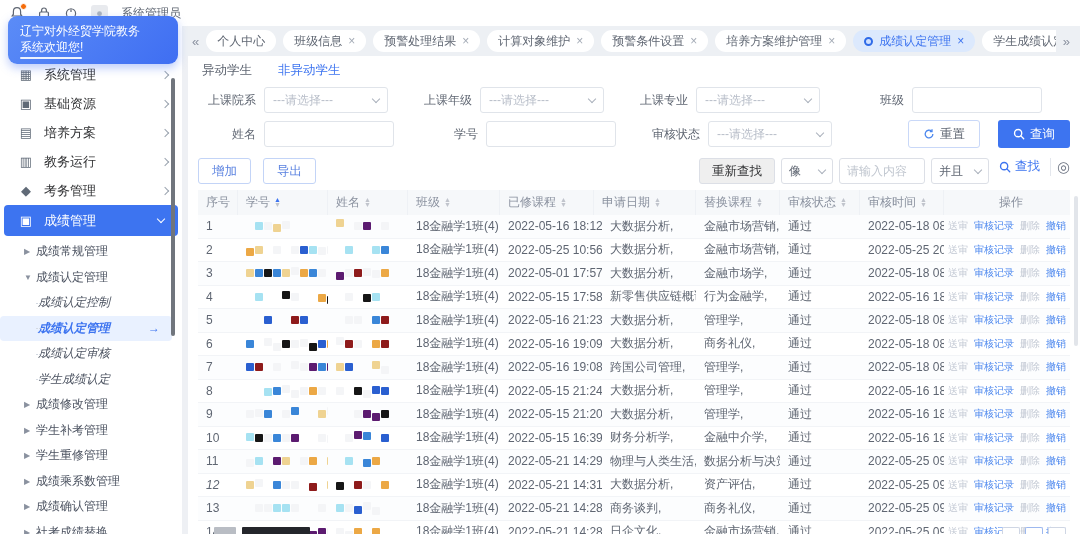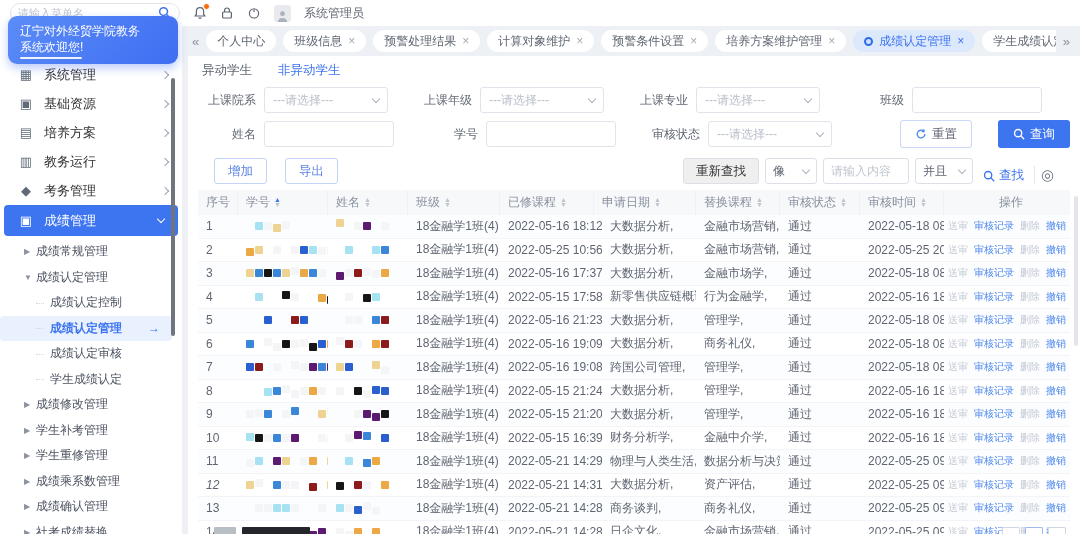--- a/index.html
+++ b/index.html
@@ -26,21 +26,21 @@
   .sidebar{position:absolute;left:0;top:26px;width:182px;height:508px;background:#fff;padding-top:34px;z-index:10;}
   .menu-item{height:29px;display:flex;align-items:center;padding:0 14px 0 18px;gap:10px;color:#303133;font-size:13px;cursor:pointer;}
   .menu-item .glyph{width:16px;text-align:center;color:#606a77;font-size:13px;}
   .menu-item .chev{margin-left:auto;width:6px;height:6px;border-right:1.5px solid #9aa3af;border-bottom:1.5px solid #9aa3af;transform:rotate(-45deg);}
   .menu-item.active{background:#3d74f0;color:#fff;border-radius:4px;margin:0 4px;padding-left:14px;height:31px;}
   .menu-item.active .glyph{color:#fff;}
   .menu-item.active .chev{border-color:#fff;transform:rotate(45deg);margin-top:-3px;}
   .submenu{margin-top:3px;}
   .sub-item{height:25.5px;display:flex;align-items:center;font-size:12px;color:#4b5260;cursor:pointer;position:relative;}
   .sub-item.l1{padding-left:36px;}
-  .sub-item.l2{padding-left:50px;}
+  .sub-item.l2{padding-left:38px;font-style:italic;}
   .sub-item .caret{position:absolute;left:24px;font-size:8px;color:#8a919f;}
   .sub-item.l2:before{content:"";position:absolute;left:36px;top:50%;width:8px;border-top:1px dotted #d4d9e1;}
   .sub-item.active2{background:#e9f1ff;color:#3d74f0;font-weight:bold;border-radius:4px;margin-right:10px;}
   .sub-item .goarrow{margin-left:auto;margin-right:12px;color:#3d74f0;font-weight:bold;}
   .side-scroll{position:absolute;right:7px;top:52px;width:4px;height:258px;background:#70757d;border-radius:2px;}
   
   .tabbar{position:absolute;left:182px;top:26px;width:898px;height:30px;background:#edf0f4;display:flex;align-items:center;padding:0 10px;gap:7px;}
   .tab-nav{color:#8a919f;font-size:13px;flex:0 0 auto;cursor:pointer;}
   .tab-strip{display:flex;gap:7px;flex:1 1 auto;overflow:hidden;}
   .tab{background:#fff;border-radius:13px;height:22px;display:flex;align-items:center;padding:0 11px;font-size:12px;color:#5f6672;gap:6px;white-space:nowrap;cursor:pointer;}
@@ -55,28 +55,28 @@
   .subtab.active{color:#3d74f0;}
   
   .filters{padding:6px 10px 0;}
   .f-row{display:flex;align-items:center;height:28px;margin-bottom:6px;}
   .f-label{width:58px;text-align:right;margin-right:8px;color:#5f6672;font-size:12px;flex:0 0 auto;}
   .f-ctl{height:26px;border:1px solid #e0e4ea;border-radius:3px;background:#fff;display:flex;align-items:center;padding:0 8px;font-size:12px;color:#b8bec9;position:relative;}
   .f-ctl.sel{width:124px;justify-content:space-between;}
   .f-ctl.inp{width:130px;}
   .chevd{width:6px;height:6px;border-right:1.3px solid #aab1bc;border-bottom:1.3px solid #aab1bc;transform:rotate(45deg);margin-top:-3px;}
   .f-gap{width:26px;flex:0 0 auto;}
-  .f-btns{margin-left:auto;display:flex;gap:26px;}
+  .f-btns{margin-left:auto;display:flex;gap:18px;}
   .btn{height:28px;border-radius:3px;display:flex;align-items:center;justify-content:center;gap:5px;font-size:12.5px;cursor:pointer;padding:0 14px;border:1px solid transparent;}
   .btn.reset{border-color:#c9d8f8;color:#5f6672;background:#fff;}
   .btn.primary{background:#3d74f0;color:#fff;}
   
-  .toolbar{display:flex;align-items:center;padding:4px 26px;gap:18px;}
+  .toolbar{display:flex;align-items:center;padding:4px 10px;gap:12px;}
   .btn.ghost{border-color:#c3d4f7;color:#5a82e0;background:#fff;height:26px;padding:0 13px;}
-  .findbar{margin-left:auto;display:flex;align-items:flex-end;gap:6px;}
+  .findbar{margin-left:auto;display:flex;align-items:flex-start;gap:6px;}
   .btn.plain{border-color:#dcdfe6;color:#303133;height:26px;padding:0 12px;}
   .mini-sel{height:26px;border:1px solid #dcdfe6;border-radius:3px;display:flex;align-items:center;justify-content:space-between;padding:0 7px;font-size:12px;color:#5f6672;background:#fff;}
   .mini-inp{height:26px;border:1px solid #dcdfe6;border-radius:3px;display:flex;align-items:center;padding:0 7px;font-size:12px;color:#c0c6cf;background:#fff;width:86px;}
   .find-link{color:#3d74f0;display:flex;align-items:center;gap:4px;font-size:12.5px;cursor:pointer;padding:0 4px;}
   .vsep{width:1px;height:18px;background:#e4e7ed;}
   .gear{color:#6b7280;font-size:15px;cursor:pointer;}
   
   .grid{margin:2px 10px 0;}
   .g-head{display:flex;background:#f6f8fa;height:25px;align-items:center;color:#8a919f;font-size:12px;}
   .g-head .cell{border-right:1px solid #eef1f5;height:100%;display:flex;align-items:center;}
@@ -98,29 +98,20 @@
   .redact{height:8px;border-radius:1px;}
   .pg-boxes{margin-left:auto;display:flex;gap:5px;}
   .pg-box{width:18px;height:7px;border:1px solid #cfd6e4;border-bottom:none;border-radius:2px 2px 0 0;background:#fff;}
   svg{display:block;}
 </style>
 </head>
 <body>
 
 <header class="app-header">
   <div class="header-tools">
-    <div class="menu-search">
-      <span class="ph">请输入菜单名</span>
-      <span class="tool-ic">
-        <svg width="13" height="13" viewBox="0 0 14 14">
-            <circle cx="6" cy="6" r="4.2" fill="none" stroke="#3d74f0" stroke-width="1.6"></circle>
-            <line x1="9.2" y1="9.2" x2="12.5" y2="12.5" stroke="#3d74f0" stroke-width="1.6" stroke-linecap="round"></line>
-          </svg>
-      </span>
-    </div>
     <span class="tool-ic">
       <svg width="14" height="14" viewBox="0 0 14 14">
           <path d="M7 1.6c-2.2 0-3.6 1.6-3.6 3.8v2.8L2.2 10h9.6l-1.2-1.8V5.4c0-2.2-1.4-3.8-3.6-3.8z" fill="none" stroke="#5f6672" stroke-width="1.2"></path>
           <path d="M5.7 11.4a1.4 1.4 0 0 0 2.6 0" fill="none" stroke="#5f6672" stroke-width="1.2"></path>
         </svg>
       <span class="badge"></span>
     </span>
     <span class="tool-ic">
       <svg width="14" height="14" viewBox="0 0 14 14">
           <rect x="2.6" y="6" width="8.8" height="6" rx="1" fill="none" stroke="#5f6672" stroke-width="1.2"></rect>
@@ -524,21 +515,21 @@
             <span class="mzwrap">
               <span class="mz" style="background: rgb(92, 27, 112); transform: translateY(3px);"></span>
               <span class="mz" style="background: rgb(244, 245, 247);"></span>
               <span class="mz" style="background: rgb(142, 27, 27);"></span>
               <span class="mz" style="background: rgb(244, 245, 247); transform: translateY(-1px);"></span>
               <span class="mz" style="background: rgb(244, 245, 247); transform: translateY(1px);"></span>
               <span class="mz" style="background: rgb(236, 168, 69);"></span>
             </span>
           </div>
           <div class="cell" style="width: 92px;">18金融学1班(4)</div>
-          <div class="cell" style="width: 102px;">2022-05-16 17:37</div>
+          <div class="cell" style="width: 102px;">2022-05-01 17:57</div>
           <div class="cell" style="width: 94px;">大数据分析,</div>
           <div class="cell" style="width: 84px;">金融市场学,</div>
           <div class="cell" style="width: 80px;">通过</div>
           <div class="cell" style="width: 84px;">2022-05-18 08:3...</div>
           <div class="ops">
             <span class="op-dis">送审</span>
             <span class="op-link">审核记录</span>
             <span class="op-dis">删除</span>
             <span class="op-link">撤销</span>
           </div>

